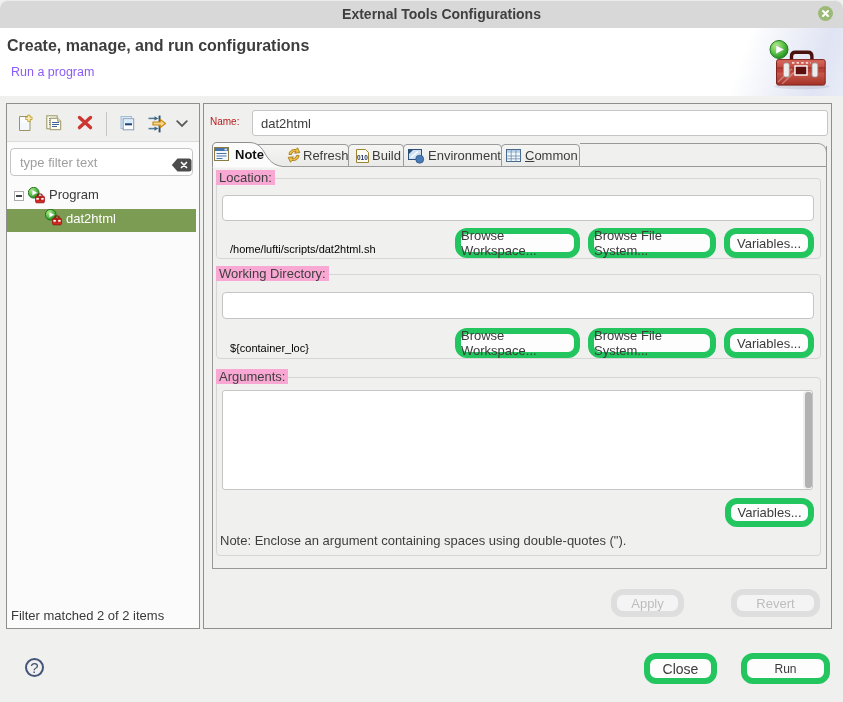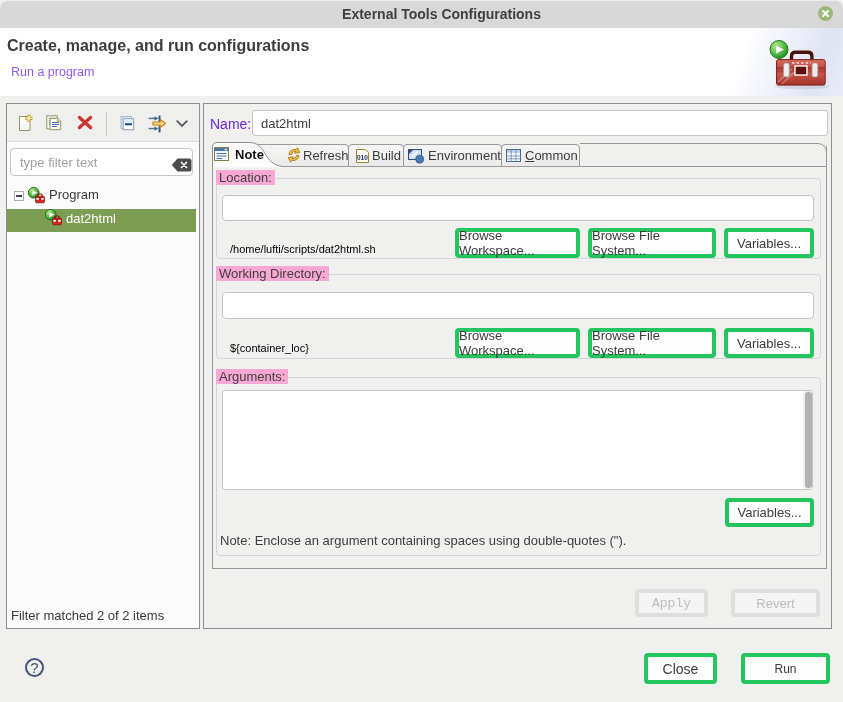--- a/index.html
+++ b/index.html
@@ -30,21 +30,21 @@
 #filterbox { left:10px; top:148px; width:183px; height:28px; background:#fff; border:1px solid #c5c5c5; border-radius:4px; }
 #filtertext { left:20px; top:155px; font-size:13px; color:#9e9e9e; }
 #selrow { left:7px; top:209px; width:189px; height:23px; background:#7d9c53; }
 #expander { left:14px; top:191px; width:10px; height:10px; background:#fff; border:1px solid #ababab; }
 #expminus { left:16px; top:195px; width:6px; height:2px; background:#444; }
 .treelabel { font-size:13px; }
 
 #status { left:11px; top:608px; font-size:13px; color:#3a3a3a; }
 
 
-#namelabel { left:210px; top:116px; font-size:14px; color:#6d28d9; }
+#namelabel { left:210px; top:116px; font-size:10px; color:#b91c1c; }
 #nameinput { left:252px; top:110px; width:576px; height:26px; background:#fff; border:1px solid #c5c5c5; border-radius:3px; }
 #nametext { left:261px; top:116px; font-size:13px; color:#3c3c3c; }
 
 
 #folderbody { left:212px; top:146px; width:615px; height:423px; border:1px solid #989898; border-top:none; background:#f0f0ef; }
 #foldertop { left:580px; top:143px; width:247px; height:24px; border:1px solid #989898; border-left:none; border-top-right-radius:9px; }
 .tab { top:144px; height:23px; background:linear-gradient(#f5f5f4,#eaeae9); border:1px solid #9b9b9b; border-radius:4px 4px 0 0; }
 #tab-refresh { left:255px; width:94px; }
 #tab-build { left:348px; width:56px; }
 #tab-env { left:403px; width:99px; }
@@ -59,21 +59,21 @@
 #fs-wd  { left:216px; top:274px; width:605px; height:85px; }
 #fs-arg { left:216px; top:377px; width:605px; height:179px; }
 .input { background:#fff; border:1px solid #c5c5c5; border-radius:4px; }
 #in-loc { left:222px; top:195px; width:592px; height:26px; }
 #in-wd  { left:222px; top:292px; width:592px; height:27px; }
 .intext { font-size:11px; color:#000000;margin-top:44px; }
 #ta { left:222px; top:390px; width:591px; height:100px; background:#fff; border:1px solid #c5c5c5; border-radius:3px; }
 #track { left:803px; top:391px; width:9px; height:98px; background:#eeeeec; border-radius:4px; }
 #thumb { left:805px; top:392px; width:7px; height:96px; background:#b2b2b2; border-radius:3px; }
 
-.btn { background:#fdfdfd; border:4px solid #22c55e; border-radius:4px; font-size:13px; color:#3c3c3c;
+.btn { background:#fdfdfd; border:6px solid #22c55e; border-radius:12px; font-size:13px; color:#3c3c3c;
   display:flex; align-items:center; justify-content:center; }
 .btn.dis { background:#f4f4f4; border-color:#dedede; color:#bdbdbd; }
 
 #note2 { left:220px; top:533px; font-size:13px; color:#3e3e3e; }
 
 
 #helpbtn { left:25px; top:658px; width:19px; height:19px; border:2px solid #44557a; border-radius:50%;
   color:#3e5070; font-size:15px; font-weight:normal; display:flex; align-items:center; justify-content:center; }
 </style>
 </head>
@@ -268,18 +268,18 @@
 <div class="abs btn" style="left:724px;top:328px;width:90px;height:30px;">Variables...</div>
 
 <div class="abs fs" id="fs-arg"></div>
 <div class="abs legend" style="left:216px;top:369px;">Arguments:</div>
 <div class="abs" id="ta"></div>
 <div class="abs" id="track"></div>
 <div class="abs" id="thumb"></div>
 <div class="abs btn" style="left:725px;top:498px;width:89px;height:29px;">Variables...</div>
 <div class="abs" id="note2">Note: Enclose an argument containing spaces using double-quotes (").</div>
 
-<div class="abs btn dis" style="left:635px;top:589px;width:73px;height:28px;font-family:Liberation Mono, monospace;">Apply</div>
+<div class="abs btn dis" style="left:611px;top:589px;width:73px;height:28px;">Apply</div>
 <div class="abs btn dis" style="left:731px;top:589px;width:89px;height:28px;">Revert</div>
 
 <div class="abs" id="helpbtn">?</div>
 <div class="abs btn" style="left:644px;top:653px;width:73px;height:31px;font-size:14px;">Close</div>
 <div class="abs btn" style="left:741px;top:653px;width:89px;height:31px;font-size:12px;">Run</div>
 
 </body></html>

